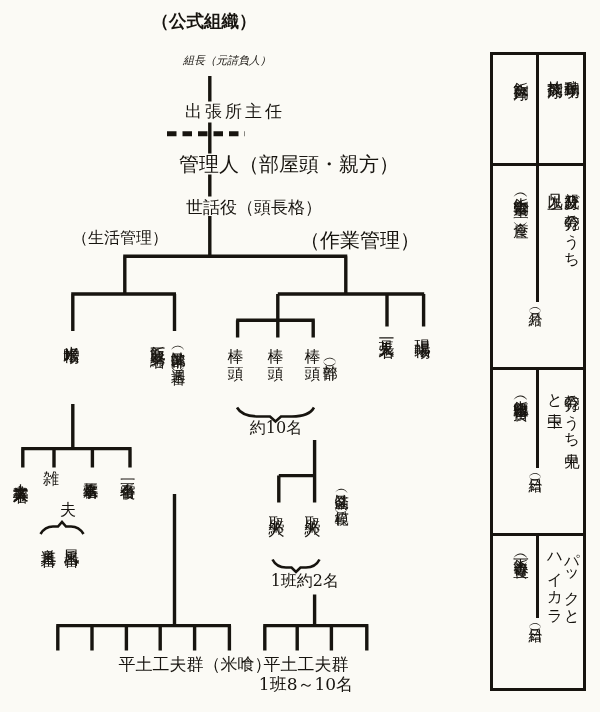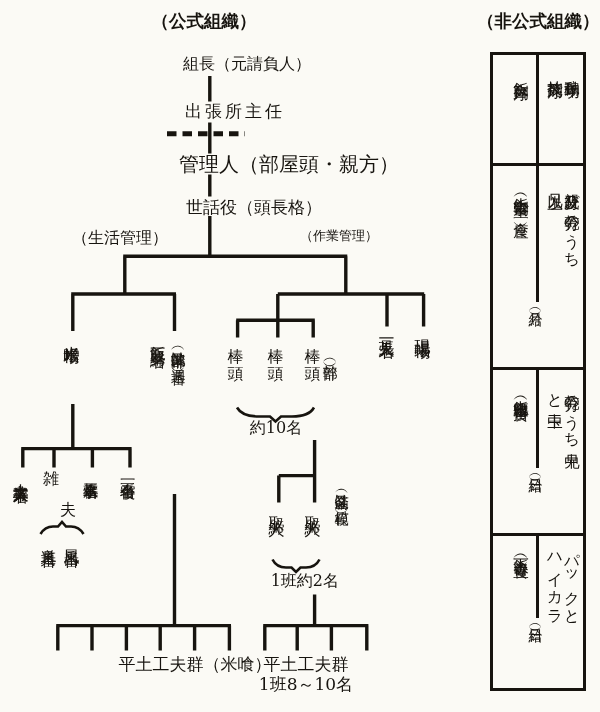--- a/index.html
+++ b/index.html
@@ -35,29 +35,28 @@
       <path d="M167 133.8 H245" stroke-width="5" stroke-dasharray="9.5 6"></path>
     </g>
     <g stroke="#17140f" stroke-width="2.6" fill="none">
       <path d="M237 407.5 Q242 416.5 259 416.5 L270 416.5 L275.5 421.5 L281 416.5 L292 416.5 Q309 416.5 314 407.5"></path>
       <path d="M272.5 559.5 Q276.5 567.5 286 567.5 L291.5 567.5 L296 572 L300.5 567.5 L306 567.5 Q315.5 567.5 319.5 559.5"></path>
       <path d="M40.5 534 Q45 526.5 53 526.5 L58 526.5 L62 522 L66 526.5 L71 526.5 Q79 526.5 83.5 534"></path>
     </g>
   </svg>
 
   <div class="lbl hc bold" style="left:146px;top:11px;width:116px;font-size:17.5px;">（公式組織）</div>
-  <div class="lbl hc bold" style="left:477px;top:11px;width:120px;font-size:17.5px;">（非公式組織）</div>
 
-  <div class="lbl" style="left:183px;top:55px;font-size:16px;">組長（元請負人）</div>
+  <div class="lbl" style="left:183px;top:55px;font-size:11px;font-style:italic;">組長（元請負人）</div>
   <div class="lbl" style="left:185px;top:102px;font-size:17px;letter-spacing:3px;font-family:Liberation Serif, serif;">出張所主任</div>
   <div class="lbl" style="left:179px;top:153px;font-size:20px;">管理人（部屋頭・親方）</div>
   <div class="lbl" style="left:186px;top:198px;font-size:17px;">世話役（頭長格）</div>
 
   <div class="lbl" style="left:72px;top:229px;font-size:16px;">（生活管理）</div>
-  <div class="lbl" style="left:300px;top:229px;font-size:13px;">（作業管理）</div>
+  <div class="lbl" style="left:300px;top:229px;font-size:20px;">（作業管理）</div>
 
   <div class="lbl vt" style="left:62px;top:333px;font-size:16px;letter-spacing:1px;">米噌帳場</div>
   <div class="lbl vt" style="left:148px;top:334px;font-size:15.5px;letter-spacing:1.5px;">飯台取締一名</div>
   <div class="lbl vt" style="left:169px;top:341px;font-size:15px;">（準幹部又は週番）</div>
 
   <div class="lbl vt" style="left:11px;top:471px;font-size:15.5px;letter-spacing:1px;">土方稼業人若干</div>
   <div class="lbl" style="left:43px;top:470px;font-size:16px;">雑</div>
   <div class="lbl" style="left:60px;top:501px;font-size:16px;">夫</div>
   <div class="lbl vt" style="left:39px;top:537px;font-size:16px;letter-spacing:1px;">道具番</div>
   <div class="lbl vt" style="left:62px;top:537px;font-size:16px;letter-spacing:1px;">風呂番</div>

